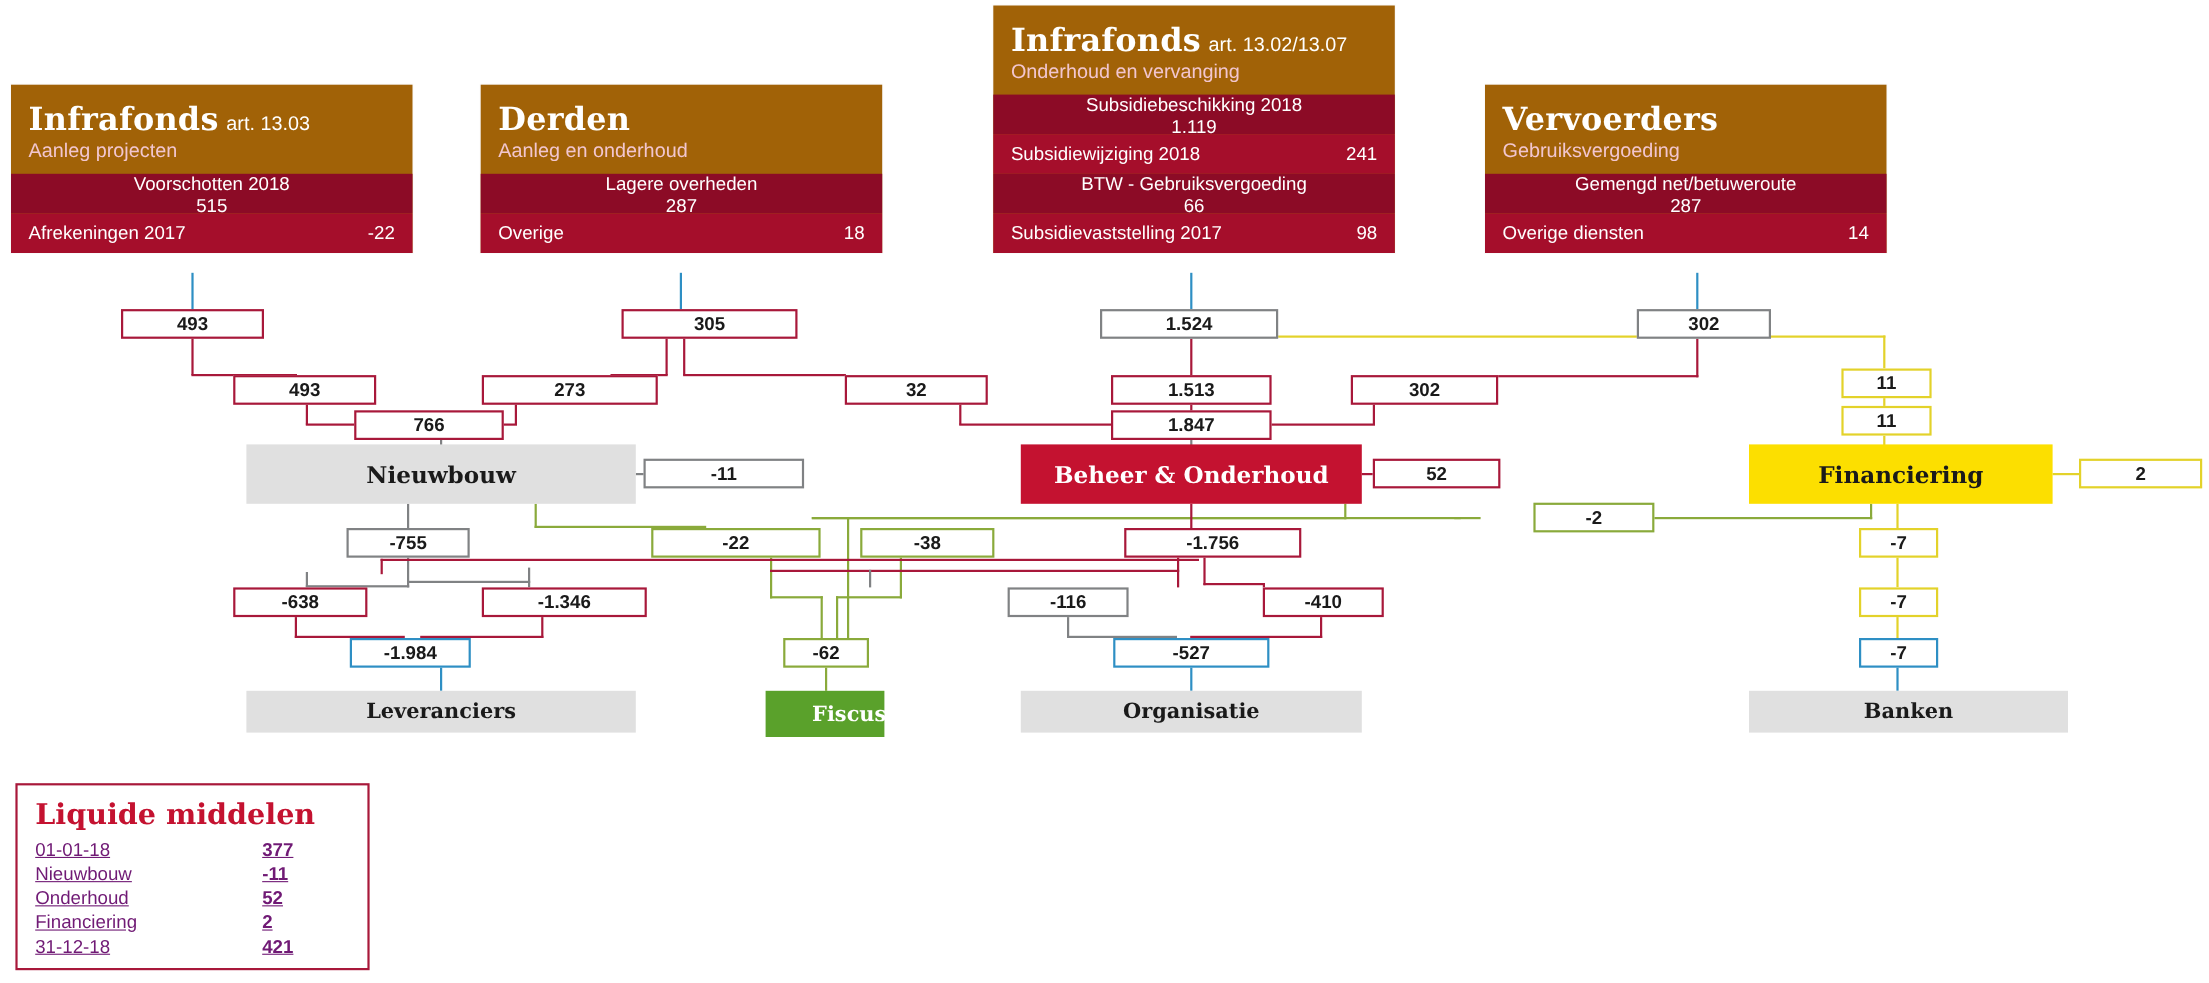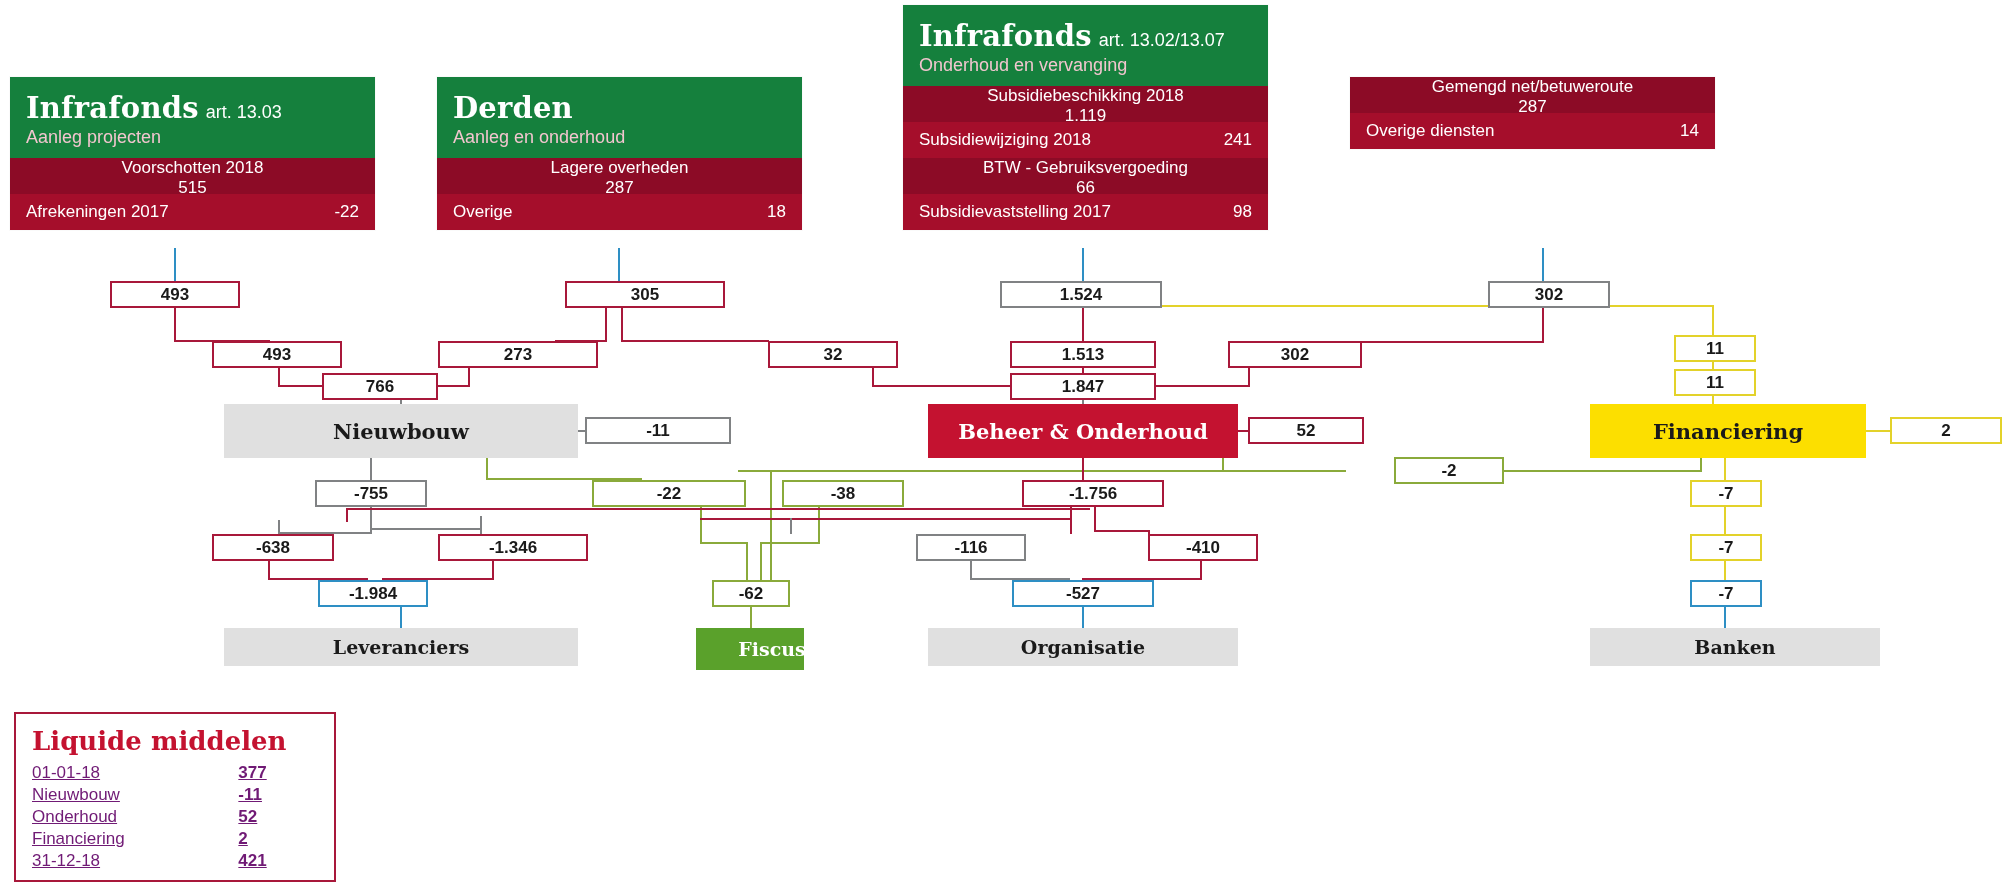--- a/index.html
+++ b/index.html
@@ -2,21 +2,21 @@
 <html><head>
 <meta charset="utf-8">
 <title>Kasstroomschema</title>
 <style>
   html,body{margin:0;padding:0;background:#ffffff;}
   body{width:2008px;height:894px;position:relative;overflow:hidden;
        font-family:"Liberation Sans", sans-serif;}
   #stage{position:absolute;left:0;top:0;width:2008px;height:894px;}
 
   
-  .src{position:absolute;background:#15803d;box-shadow:0 0 0 1px rgba(0,0,0,0.02);}
+  .src{position:absolute;background:#a16207;box-shadow:0 0 0 1px rgba(0,0,0,0.02);}
   .src .hd{padding:14px 16px 10px 16px;}
   .src .hd .t1{font-size:29px;font-weight:bold;color:#ffffff;letter-spacing:.2px;
         font-family:"DejaVu Serif", serif;display:inline;}
   .src .hd .t1b{font-size:18px;color:#ffffff;font-weight:normal;display:inline;
         font-family:"Liberation Sans", sans-serif;margin-left:7px;}
   .src .hd .t2{font-size:18px;color:#f2c6cf;margin-top:2px;
         font-family:"Liberation Sans", sans-serif;}
   .src .rows{}
   .src .row{display:flex;justify-content:space-between;align-items:center;
         padding:0 16px;height:36px;color:#ffffff;font-size:17px;}
@@ -247,20 +247,26 @@
         <span class="val">66</span>
       </div>
       <div class="row even">
         <span class="lbl">Subsidievaststelling 2017</span>
         <span class="val">98</span>
       </div>
     </div>
   </div>
 
   <div class="src" style="left:1350px;top:77px;width:365px;">
+    <div class="hd">
+      <div>
+        <span class="t1">Vervoerders</span><span class="t1b"></span>
+      </div>
+      <div class="t2">Gebruiksvergoeding</div>
+    </div>
     <div class="rows">
       <div class="row odd">
         <span class="lbl">Gemengd net/betuweroute</span>
         <span class="val">287</span>
       </div>
       <div class="row even">
         <span class="lbl">Overige diensten</span>
         <span class="val">14</span>
       </div>
     </div>
@@ -271,36 +277,36 @@
   <div class="vb grey" style="left:1000px;top:281px;width:162px;">1.524</div>
   <div class="vb grey" style="left:1488px;top:281px;width:122px;">302</div>
 
   <div class="vb" style="left:212px;top:341px;width:130px;">493</div>
   <div class="vb" style="left:438px;top:341px;width:160px;">273</div>
   <div class="vb" style="left:768px;top:341px;width:130px;">32</div>
   <div class="vb" style="left:1010px;top:341px;width:146px;">1.513</div>
   <div class="vb" style="left:1228px;top:341px;width:134px;">302</div>
   <div class="vb yellow" style="left:1674px;top:335px;width:82px;">11</div>
 
-  <div class="vb" style="left:322px;top:373px;width:116px;">766</div>
+  <div class="vb" style="left:322px;top:373px;width:136px;">766</div>
   <div class="vb" style="left:1010px;top:373px;width:146px;">1.847</div>
   <div class="vb yellow" style="left:1674px;top:369px;width:82px;">11</div>
 
   <div class="cat grey" style="left:224px;top:404px;width:354px;height:54px;">Nieuwbouw</div>
   <div class="cat red" style="left:928px;top:404px;width:310px;height:54px;">Beheer &amp; Onderhoud</div>
   <div class="cat yellow" style="left:1590px;top:404px;width:276px;height:54px;">Financiering</div>
 
   <div class="vb grey" style="left:585px;top:417px;width:146px;">-11</div>
   <div class="vb" style="left:1248px;top:417px;width:116px;">52</div>
   <div class="vb yellow" style="left:1890px;top:417px;width:112px;">2</div>
 
   <div class="vb grey" style="left:315px;top:480px;width:112px;">-755</div>
   <div class="vb green" style="left:592px;top:480px;width:154px;">-22</div>
   <div class="vb green" style="left:782px;top:480px;width:122px;">-38</div>
-  <div class="vb" style="left:1022px;top:480px;width:142px;">-1.756</div>
+  <div class="vb" style="left:1022px;top:480px;width:161px;">-1.756</div>
   <div class="vb green" style="left:1394px;top:457px;width:110px;">-2</div>
   <div class="vb yellow" style="left:1690px;top:480px;width:72px;">-7</div>
 
   <div class="vb" style="left:212px;top:534px;width:122px;">-638</div>
   <div class="vb" style="left:438px;top:534px;width:150px;">-1.346</div>
   <div class="vb grey" style="left:916px;top:534px;width:110px;">-116</div>
   <div class="vb" style="left:1148px;top:534px;width:110px;">-410</div>
   <div class="vb yellow" style="left:1690px;top:534px;width:72px;">-7</div>
 
   <div class="vb blue" style="left:318px;top:580px;width:110px;">-1.984</div>

